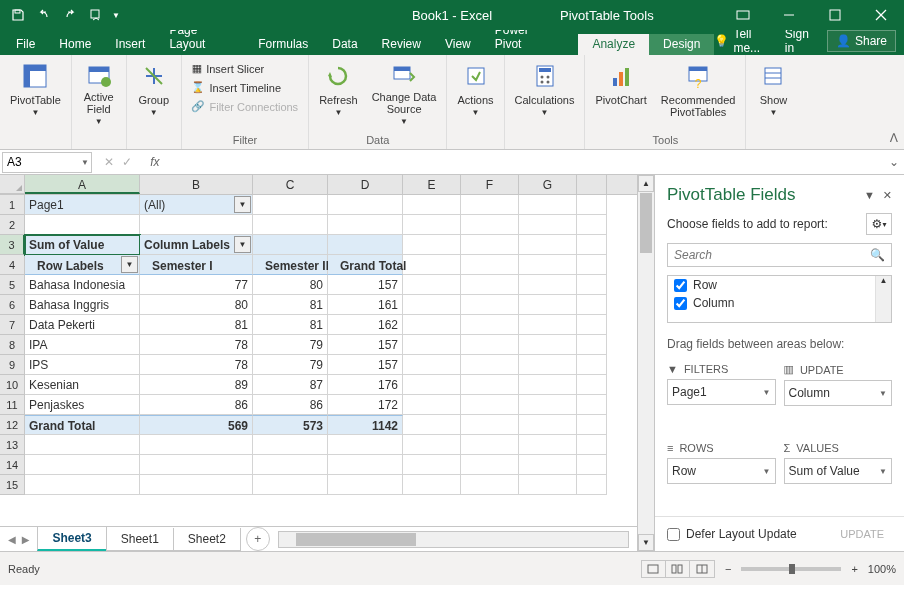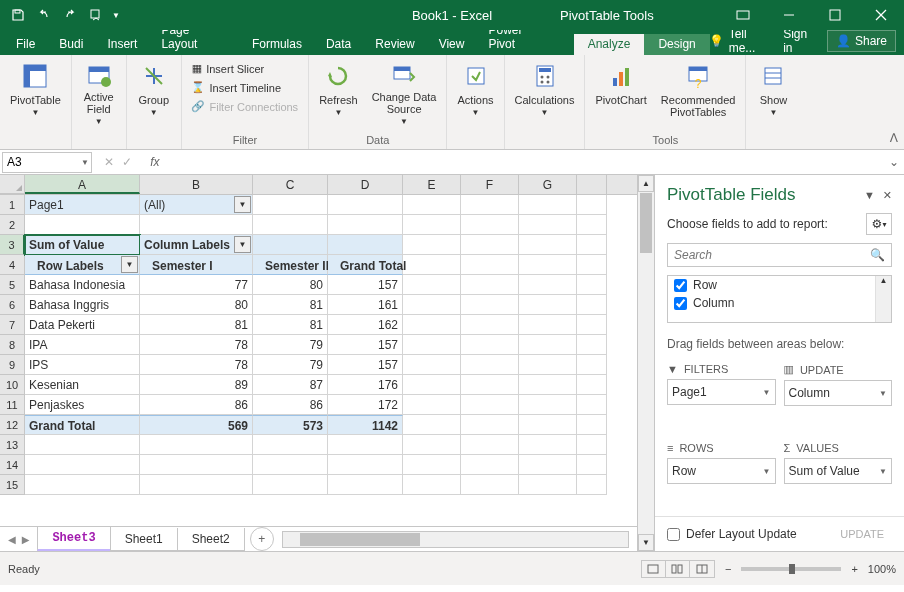--- a/index.html
+++ b/index.html
@@ -97,21 +97,21 @@
 .pt-area-box::after { content: "▼"; position: absolute; right: 4px; font-size: 8px; color: #666; }
 .pt-footer { border-top: 1px solid #e0e0e0; padding: 8px 12px; display: flex; align-items: center; justify-content: space-between; }
 .pt-update { color: #b0b0b0; font-size: 11px; padding: 3px 8px; }
 
 
 .sheet-tabs-bar { height: 25px; background: #fff; border-top: 1px solid #c6c6c6; display: flex; align-items: center; }
 .nav-arrows { display: flex; gap: 2px; padding: 0 6px; color: #888; }
 .nav-arrow { cursor: pointer; font-size: 10px; padding: 2px; }
 .sheet-tabs { display: flex; align-items: flex-end; height: 100%; }
 .sheet-tab { padding: 4px 14px; border: 1px solid #c6c6c6; border-top: none; background: #fff; cursor: pointer; font-size: 12px; margin-right: -1px; }
-.sheet-tab.active { background: #fff; border-bottom: 2px solid #c4b5fd; font-weight: bold; color: #a21caf; font-family: Liberation Mono, monospace; }
+.sheet-tab.active { background: #fff; border-bottom: 2px solid #14b8a6; font-weight: bold; color: #0c4a6e; }
 .new-sheet { width: 24px; height: 24px; display: flex; align-items: center; justify-content: center; cursor: pointer; margin-left: 6px; border: 1px solid #c6c6c6; border-radius: 50%; color: #666; }
 .hscroll { flex: 1; margin: 0 8px; height: 17px; background: #f0f0f0; border: 1px solid #c6c6c6; position: relative; }
 .hscroll-thumb { position: absolute; left: 17px; width: 120px; top: 1px; bottom: 1px; background: #c1c1c1; }
 
 
 .status-bar { height: 34px; background: #f3f2f1; border-top: 1px solid #c6c6c6; display: flex; align-items: center; padding: 0 8px; font-size: 11px; color: #444; }
 .status-right { margin-left: auto; display: flex; align-items: center; gap: 10px; }
 .view-btns { display: flex; border: 1px solid #c6c6c6; }
 .view-btn { width: 24px; height: 16px; display: flex; align-items: center; justify-content: center; border-right: 1px solid #c6c6c6; cursor: pointer; }
 .view-btn:last-child { border-right: none; }
@@ -174,21 +174,21 @@
         <svg width="12" height="12">
           <line x1="1" y1="1" x2="11" y2="11" stroke-width="1.3"></line>
           <line x1="11" y1="1" x2="1" y2="11" stroke-width="1.3"></line>
         </svg>
       </div>
   </div>
 </div>
 
 <div class="menu-tabs">
   <div class="menu-tab file">File</div>
-  <div class="menu-tab">Budi</div>
+  <div class="menu-tab">Home</div>
   <div class="menu-tab">Insert</div>
   <div class="menu-tab">Page Layout</div>
   <div class="menu-tab">Formulas</div>
   <div class="menu-tab">Data</div>
   <div class="menu-tab">Review</div>
   <div class="menu-tab">View</div>
   <div class="menu-tab">Power Pivot</div>
   <div class="tool-tabs">
     <div class="tool-tab active">Analyze</div>
     <div class="tool-tab">Design</div>

